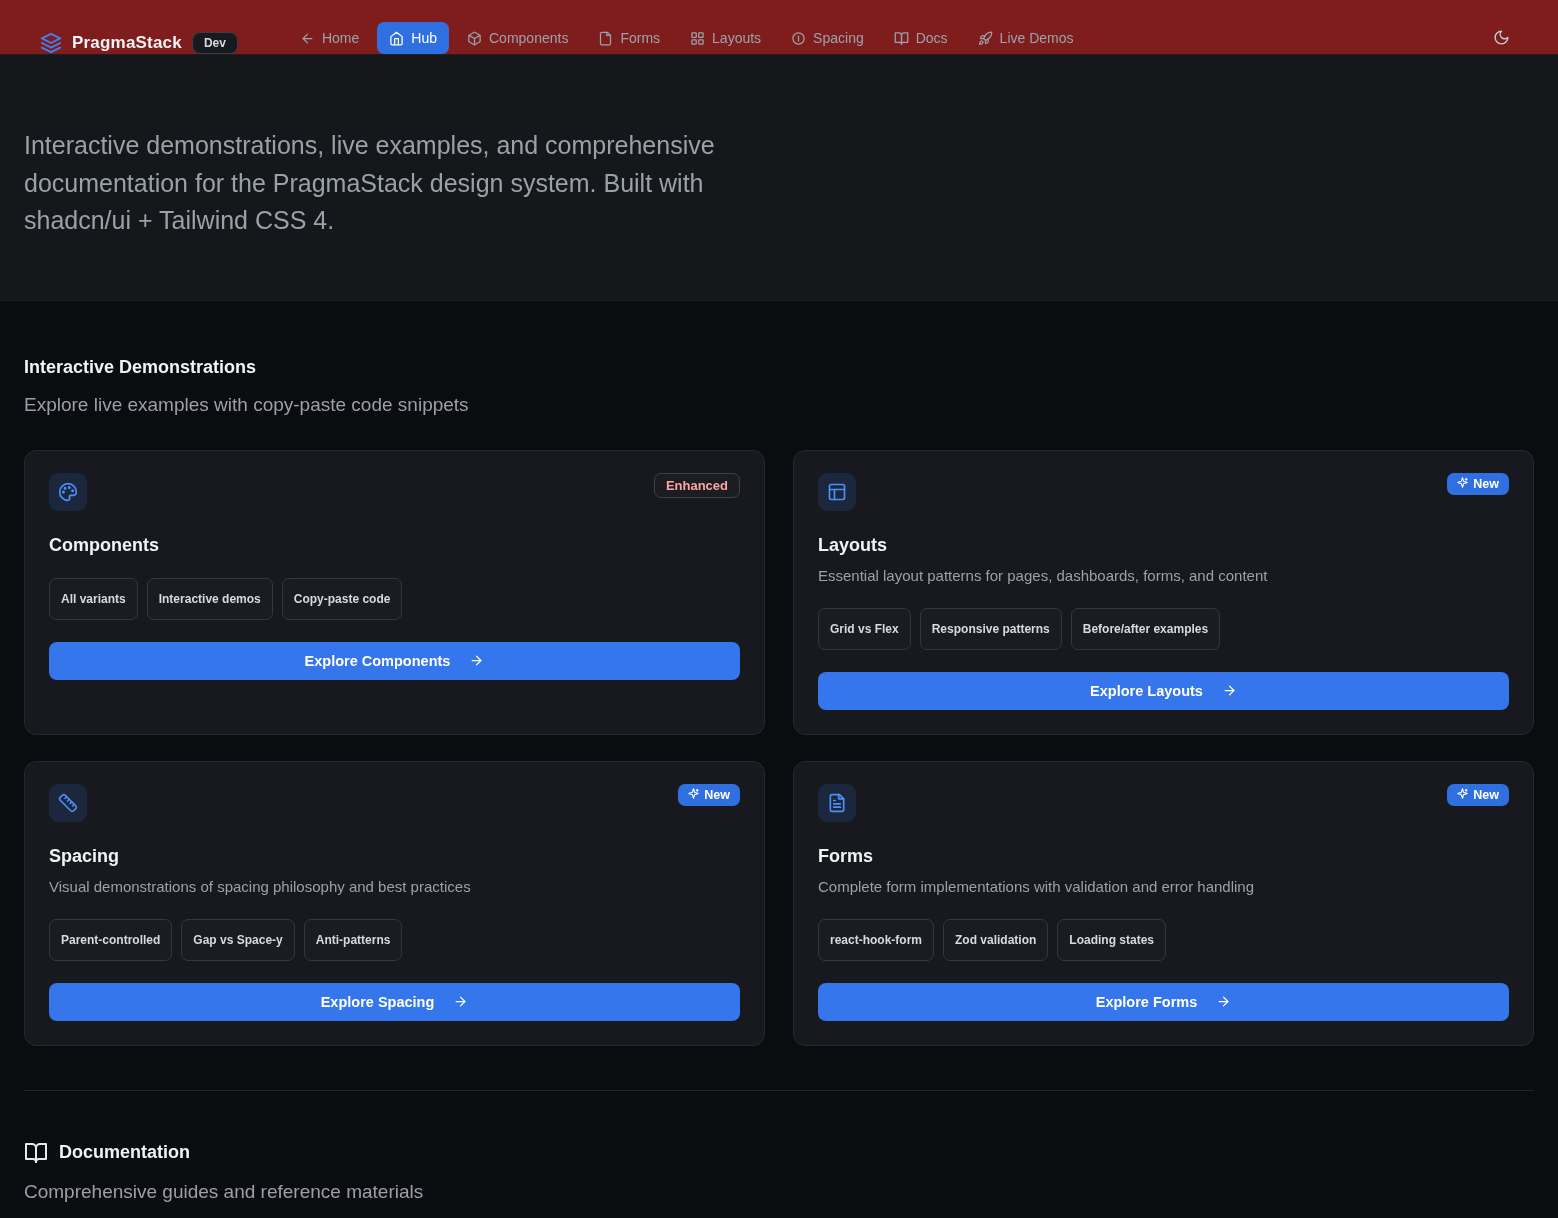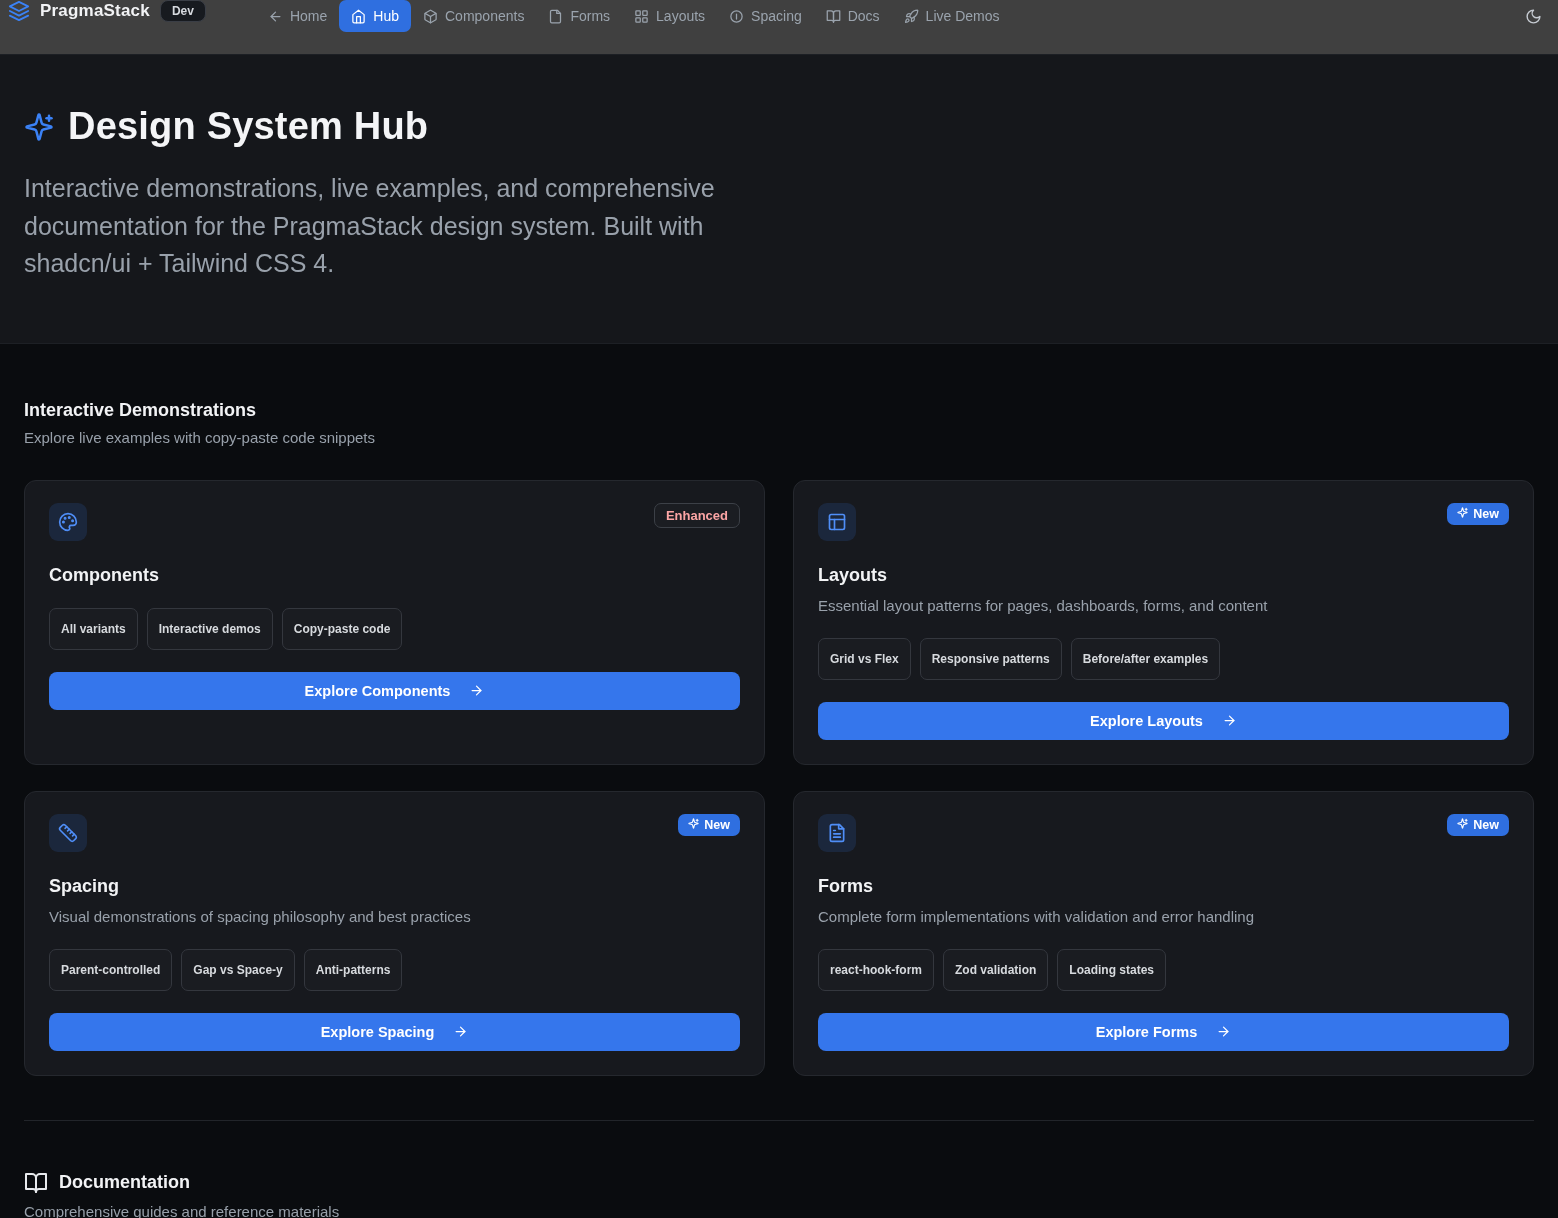--- a/index.html
+++ b/index.html
@@ -7,34 +7,34 @@
   body {
     background: #0a0c0f;
     color: #e8eaed;
     font-family: "Liberation Sans", sans-serif;
     min-height: 1218px;
   }
 
   
   .navbar {
     height: 55px;
-    background: #404040;
+    background: #7f1d1d;
     border-bottom: 1px solid #1c1f24;
     display: flex;
-    align-items: flex-start;
-    padding: 0 8px;
+    align-items: flex-end;
+    padding: 0 40px;
     gap: 24px;
   }
   .brand { display: flex; align-items: center; gap: 10px; }
   .brand-name { font-size: 17px; font-weight: bold; color: #f2f3f5; letter-spacing: .2px; }
   .env-badge {
     border: 1px solid #3a3e46; background: #171a1f; color: #d6d9de;
     font-size: 12px; font-weight: bold; padding: 3px 11px; border-radius: 8px;
   }
-  .nav-items { display: flex; align-items: center; flex: 1; margin-left: 26px; }
+  .nav-items { display: flex; align-items: center; gap: 6px; flex: 1; margin-left: 26px; }
   .nav-item {
     display: flex; align-items: center; gap: 7px;
     color: #9aa3ad; font-size: 14px; padding: 8px 12px; border-radius: 7px;
     background: transparent; border: none; cursor: pointer;
     font-family: "Liberation Sans", sans-serif;
   }
   .nav-item svg { stroke: #9aa3ad; }
   .nav-item.active { background: #2f6fe0; color: #ffffff; }
   .nav-item.active svg { stroke: #ffffff; }
   .theme-toggle {
@@ -55,21 +55,21 @@
     color: #99a1ab; max-width: 745px;
   }
 
   
   .container { padding: 0 24px; }
   .section-heading {
     display: flex; align-items: center; gap: 11px;
     font-size: 18px; font-weight: bold; color: #f2f3f5;
   }
   .demos-section { padding-top: 56px; }
-  .section-sub { margin-top: 8px; font-size: 15px; color: #98a0aa; }
+  .section-sub { margin-top: 16px; font-size: 19px; color: #98a0aa; }
 
   
   .demo-grid {
     margin-top: 34px;
     display: grid; grid-template-columns: 1fr 1fr; gap: 26px 28px;
   }
   .demo-card {
     background: #17191e;
     border: 1px solid #25282e;
     border-radius: 12px;
@@ -227,30 +227,20 @@
   <button class="theme-toggle">
     <span>
         <svg width="17" height="17" viewBox="0 0 24 24" fill="none" stroke="#c6cbd2" stroke-width="2" stroke-linecap="round" stroke-linejoin="round">
           <path d="M12 3a6 6 0 0 0 9 9 9 9 0 1 1-9-9z"></path>
         </svg>
       </span>
   </button>
 </header>
 
 <section class="hero">
-  <div class="hero-title-row">
-    <span>
-      <svg width="30" height="30" viewBox="0 0 24 24" fill="none" stroke="#3b82f6" stroke-width="2" stroke-linecap="round" stroke-linejoin="round">
-          <path d="M9.937 15.5A2 2 0 0 0 8.5 14.063l-6.135-1.582a.5.5 0 0 1 0-.962L8.5 9.936A2 2 0 0 0 9.937 8.5l1.582-6.135a.5.5 0 0 1 .963 0L14.063 8.5A2 2 0 0 0 15.5 9.937l6.135 1.581a.5.5 0 0 1 0 .964L15.5 14.063a2 2 0 0 0-1.437 1.437l-1.582 6.135a.5.5 0 0 1-.963 0z"></path>
-          <path d="M20 3v4"></path>
-          <path d="M22 5h-4"></path>
-        </svg>
-    </span>
-    <h1 class="hero-title">Design System Hub</h1>
-  </div>
   <p class="hero-desc">Interactive demonstrations, live examples, and comprehensive documentation for the PragmaStack design system. Built with shadcn/ui + Tailwind CSS 4.</p>
 </section>
 
 <main class="container demos-section">
   <h2 class="section-heading">Interactive Demonstrations</h2>
   <p class="section-sub">Explore live examples with copy-paste code snippets</p>
 
   <div class="demo-grid">
 
     <article class="demo-card">

